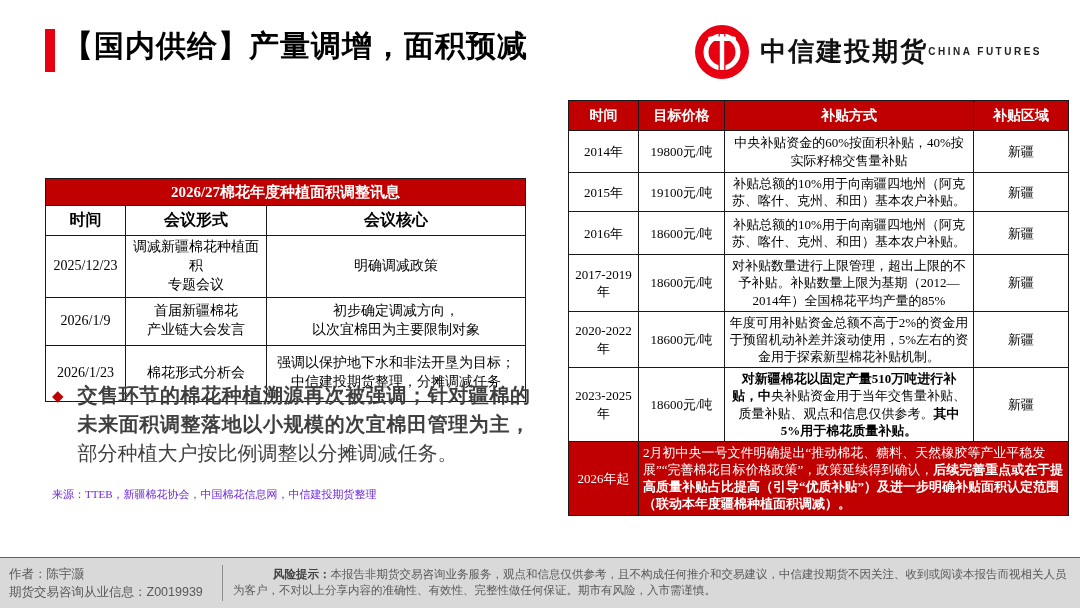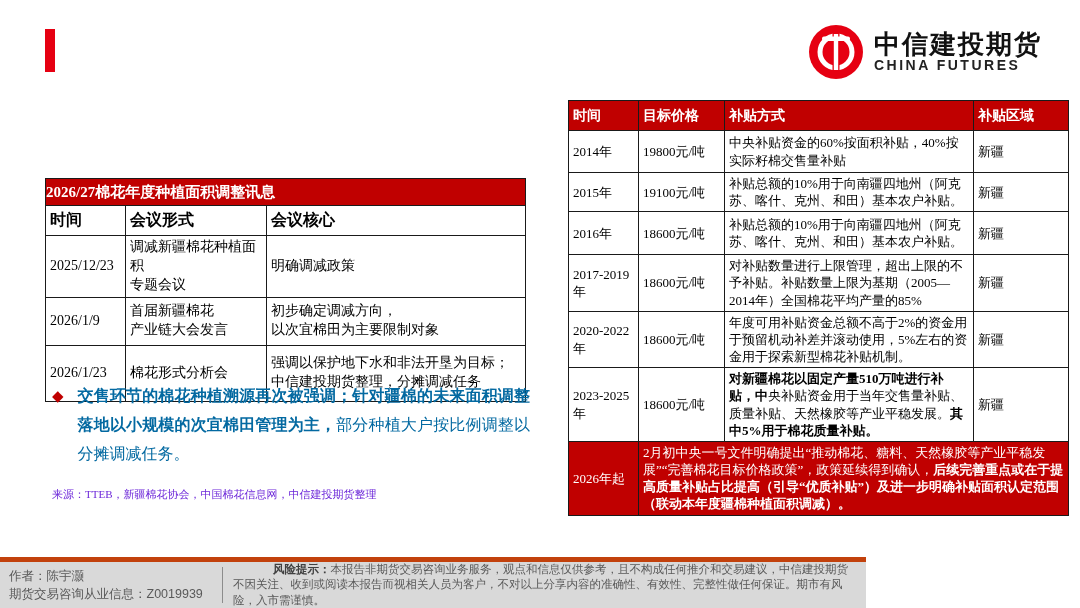--- a/index.html
+++ b/index.html
@@ -11,69 +11,70 @@
   .page { position:absolute; inset:0; width:1080px; height:608px; background:#fff; }
 
   
   .accent-bar { position:absolute; left:45px; top:29px; width:10px; height:43px; background:#e60012; }
   .page-title {
     position:absolute; left:63px; top:26px;
     font-size:30px; font-weight:bold; color:#000; letter-spacing:1px;
     font-family:"Liberation Sans","DejaVu Sans",sans-serif;
   }
   .logo { position:absolute; right:38px; top:24px; display:flex; align-items:center; gap:10px; }
-  .logo-text { display:flex; flex-direction:column; line-height:1.05; }
+  .logo-text { display:flex; flex-direction:row; line-height:1.05;align-items:center; }
   .logo-cn { font-size:26px; font-weight:bold; color:#111; letter-spacing:2px; font-family:"Liberation Serif","DejaVu Serif",serif; }
-  .logo-en { font-size:14px; font-weight:bold; color:#222; letter-spacing:2.5px; }
+  .logo-en { font-size:10px; font-weight:bold; color:#222; letter-spacing:2.5px; }
 
   
   table { border-collapse:collapse; table-layout:fixed; }
-  td, th { border:1px solid #1a1a1a; text-align:left; vertical-align:middle;
+  td, th { border:1px solid #1a1a1a; text-align:center; vertical-align:middle;
            font-family:"Liberation Serif","DejaVu Serif",serif; color:#000;
            white-space:pre-line; padding:2px 4px; }
   .red-bg { background:#c00000; color:#fff; }
 
   
   .left-table-wrap { position:absolute; left:45px; top:178px; width:480px; }
   .left-table { width:480px; }
   .left-table .tbl-title { font-size:15px; font-weight:bold; height:27px; padding:0; }
   .left-table th { font-size:16px; font-weight:bold; height:30px; background:#fff; }
   .left-table td { font-size:14px; line-height:1.35; }
 
   
   .bullet { position:absolute; left:52px; top:381px; width:478px; display:flex; gap:14px; }
   .diamond-icon { color:#c00000; font-size:15px; line-height:29px; flex:0 0 auto; }
-  .bullet-text { font-size:16px; line-height:29px; text-align:justify;
-    font-family:Liberation Serif, serif; color:#0369a1; }
+  .bullet-text { font-size:20px; line-height:29px; text-align:justify;
+    font-family:Liberation Serif, serif; color:#404040; }
   .bullet-text .seg-b { font-weight:bold; }
   .source-note { position:absolute; left:52px; top:487px; width:478px; font-size:11px;
     color:#6d28d9; font-family:"Liberation Serif","DejaVu Serif",serif; }
 
   
   .right-table-wrap { position:absolute; left:568px; top:100px; width:500px; }
   .right-table { width:500px; }
   .right-table th { font-size:14px; font-weight:bold; height:30px; }
   .right-table td { font-size:13px; line-height:1.32; }
   .right-table .seg-b { font-weight:bold; }
   .right-table td.final-method { text-align:left; }
 
   
-  .footer { position:absolute; left:0; bottom:0; width:866px; height:51px;
-    background:#d9d9d9; border-top:5px solid #c2410c; display:flex; align-items:center; }
+  .footer { position:absolute; left:0; bottom:0; width:1080px; height:51px;
+    background:#d9d9d9; border-top:1px solid #c2410c; display:flex; align-items:center; }
   .footer-left { width:214px; padding-left:9px; font-size:12.5px; color:#595959; line-height:1.45; }
   .footer-divider { width:1px; height:36px; background:#8c8c8c; margin:0 0 0 8px; }
   .footer-right { flex:1; padding:0 10px 0 10px; font-size:11.5px; color:#595959; line-height:1.35; }
   .risk-label { font-weight:bold; color:#404040;margin-left:40px; }
 </style>
 </head>
 <body>
 
 <div class="page">
 
   <div class="accent-bar"></div>
+  <div class="page-title">【国内供给】产量调增，面积预减</div>
 
   <div class="logo">
     <svg width="56" height="56" viewBox="0 0 56 56">
       <circle cx="28" cy="28" r="27" fill="#e60012"></circle>
       <circle cx="28" cy="28" r="16" fill="none" stroke="#ffffff" stroke-width="5"></circle>
       <rect x="24.5" y="8" width="7" height="40" fill="#e60012"></rect>
       <rect x="25.8" y="10" width="4.4" height="36" fill="#ffffff"></rect>
       <rect x="14" y="12.5" width="28" height="4.5" rx="2" fill="#ffffff"></rect>
     </svg>
     <div class="logo-text">
@@ -156,33 +157,33 @@
       </tr>
       <tr style="height:43px">
         <td>2016年</td>
         <td>18600元/吨</td>
         <td><span>补贴总额的10%用于向南疆四地州（阿克苏、喀什、克州、和田）基本农户补贴。</span></td>
         <td>新疆</td>
       </tr>
       <tr style="height:56px">
         <td>2017-2019年</td>
         <td>18600元/吨</td>
-        <td><span>对补贴数量进行上限管理，超出上限的不予补贴。补贴数量上限为基期（2005—2014年）全国棉花平均产量的85%</span></td>
+        <td><span>对补贴数量进行上限管理，超出上限的不予补贴。补贴数量上限为基期（2012—2014年）全国棉花平均产量的85%</span></td>
         <td>新疆</td>
       </tr>
       <tr style="height:56px">
         <td>2020-2022年</td>
         <td>18600元/吨</td>
         <td><span>年度可用补贴资金总额不高于2%的资金用于预留机动补差并滚动使用，5%左右的资金用于探索新型棉花补贴机制。</span></td>
         <td>新疆</td>
       </tr>
       <tr style="height:72px">
         <td>2023-2025年</td>
         <td>18600元/吨</td>
-        <td><span class="seg-b">对新疆棉花以固定产量510万吨进行补贴，中</span><span>央补贴资金用于当年交售量补贴、质量补贴、天然橡胶等产业平稳发展。</span><span class="seg-b">其中5%用于棉花质量补贴。</span></td>
+        <td><span class="seg-b">对新疆棉花以固定产量510万吨进行补贴，中</span><span>央补贴资金用于当年交售量补贴、质量补贴、观点和信息仅供参考。</span><span class="seg-b">其中5%用于棉花质量补贴。</span></td>
         <td>新疆</td>
       </tr>
       <tr style="height:68px">
         <td class="red-bg">2026年起</td>
         <td class="red-bg final-method" colspan="3"><span>2月初中央一号文件明确提出“推动棉花、糖料、天然橡胶等产业平稳发展”“完善棉花目标价格政策”，政策延续得到确认，</span><span class="seg-b">后续完善重点或在于提高质量补贴占比提高（引导“优质补贴”）及进一步明确补贴面积认定范围（联动本年度疆棉种植面积调减）。</span></td>
       </tr>
     </tbody>
       </table>
   </div>
 

